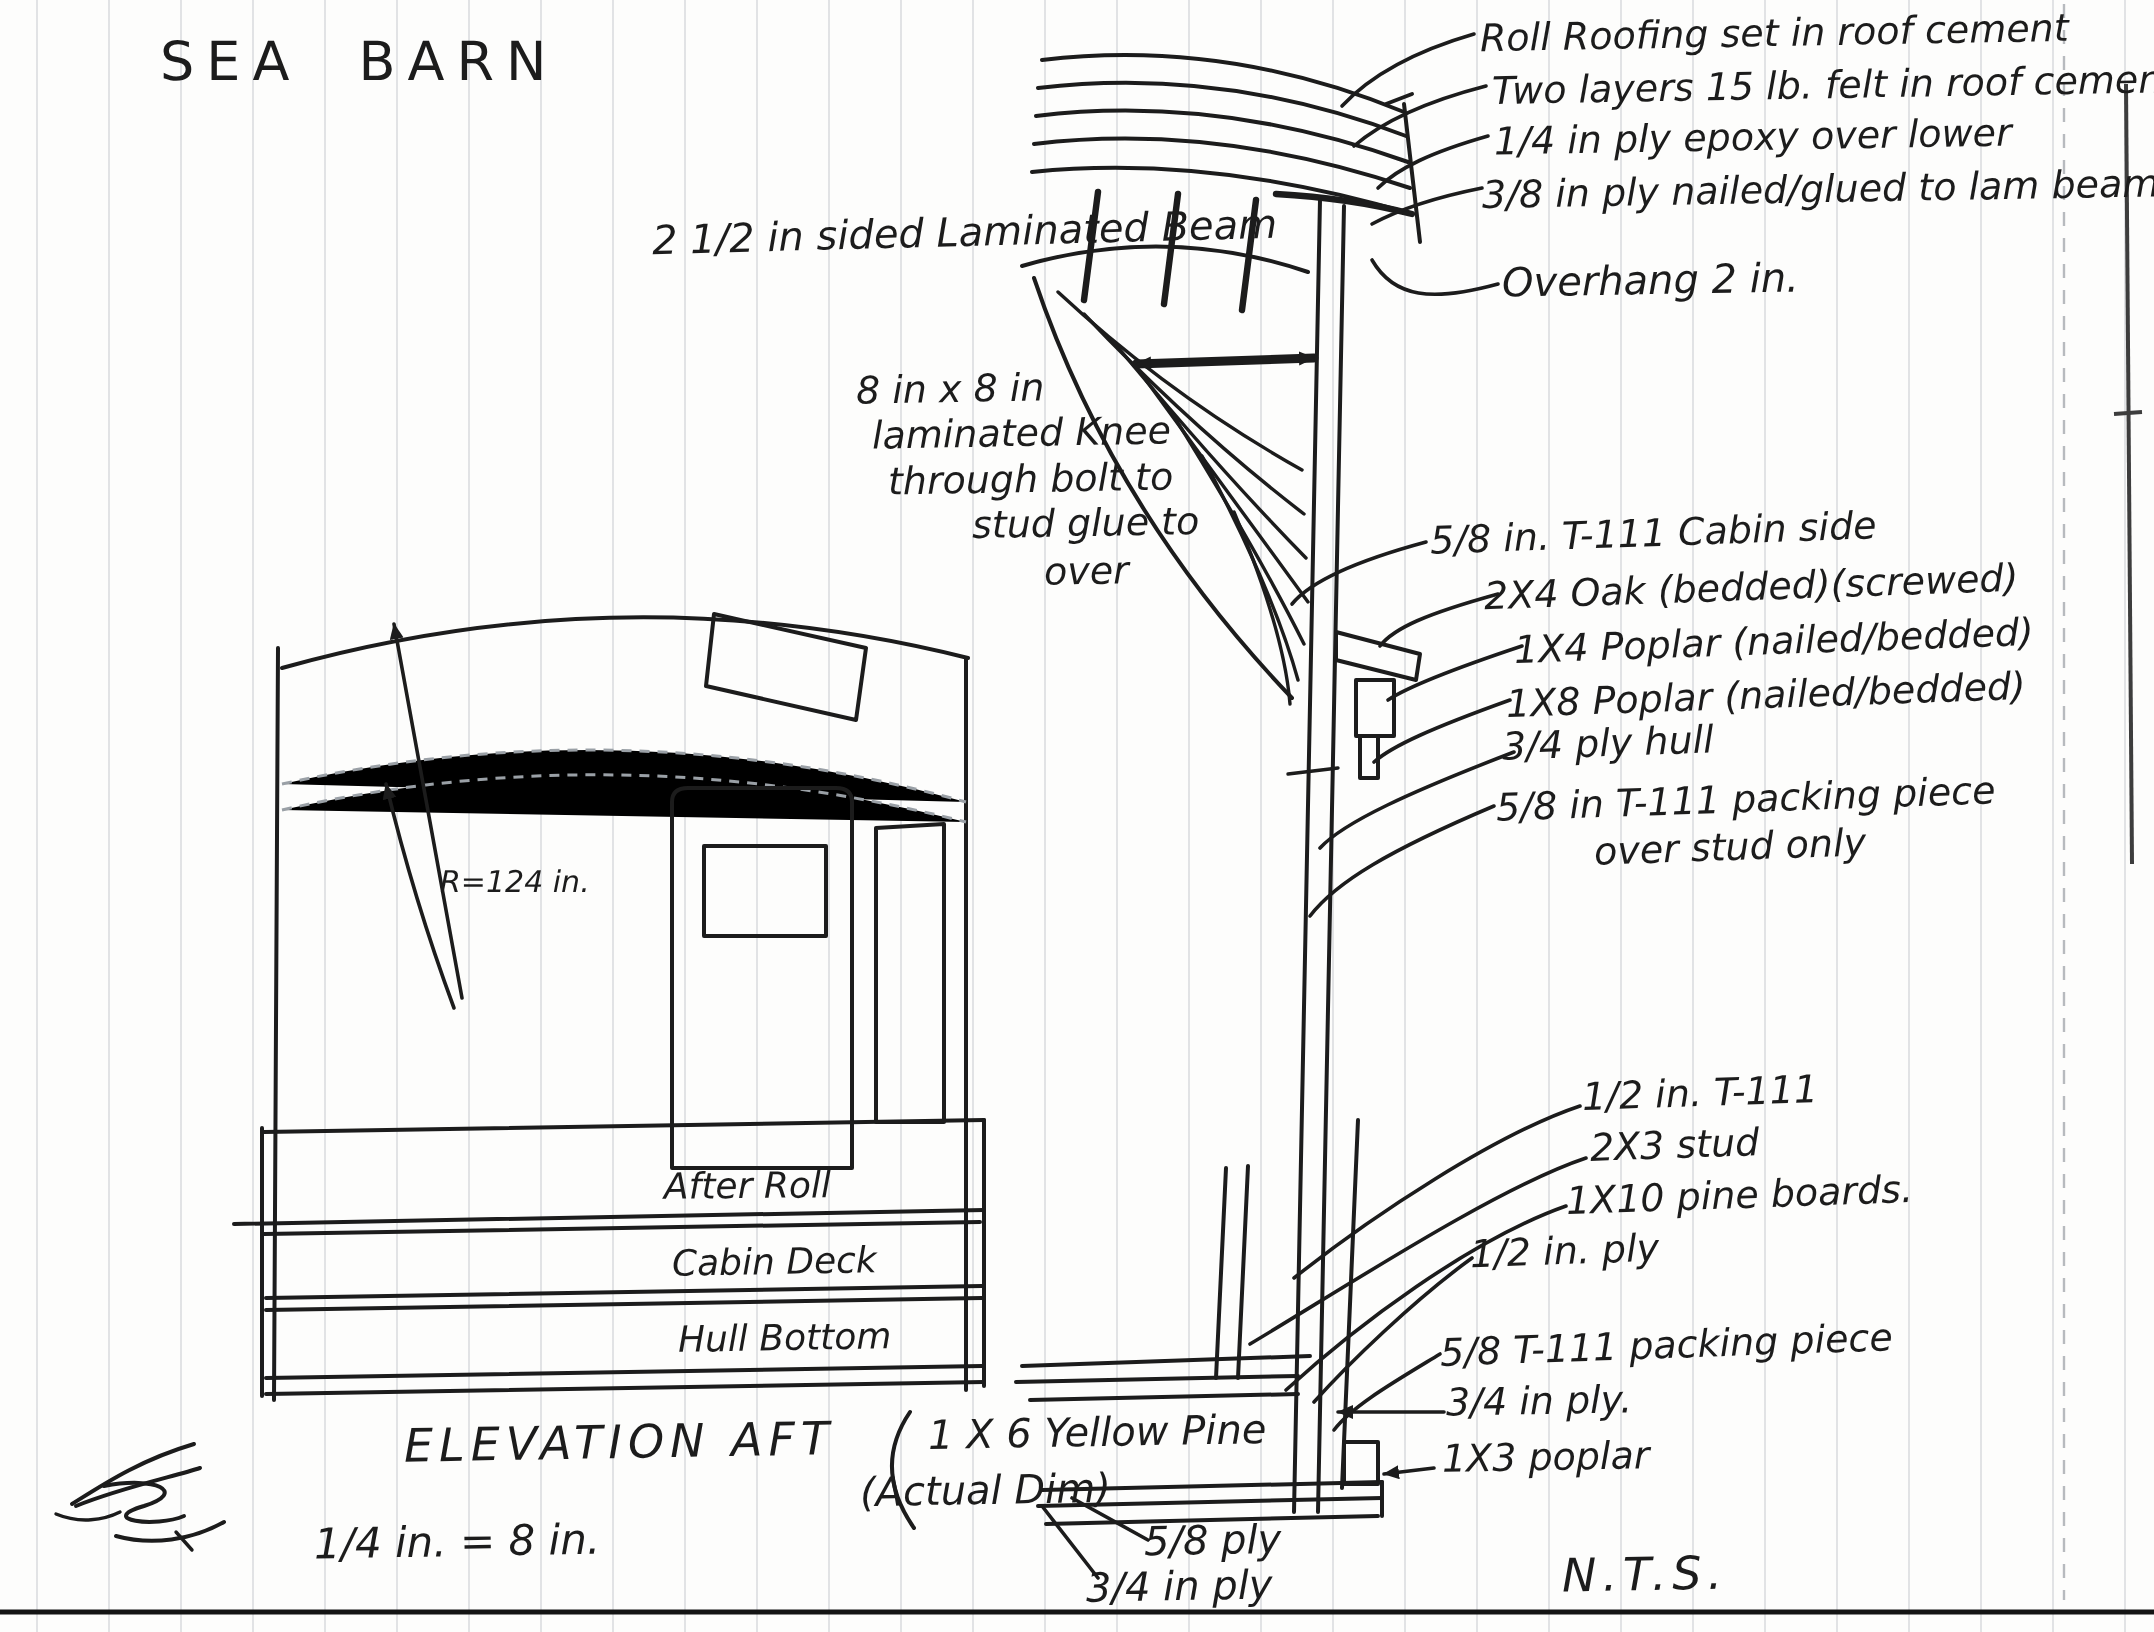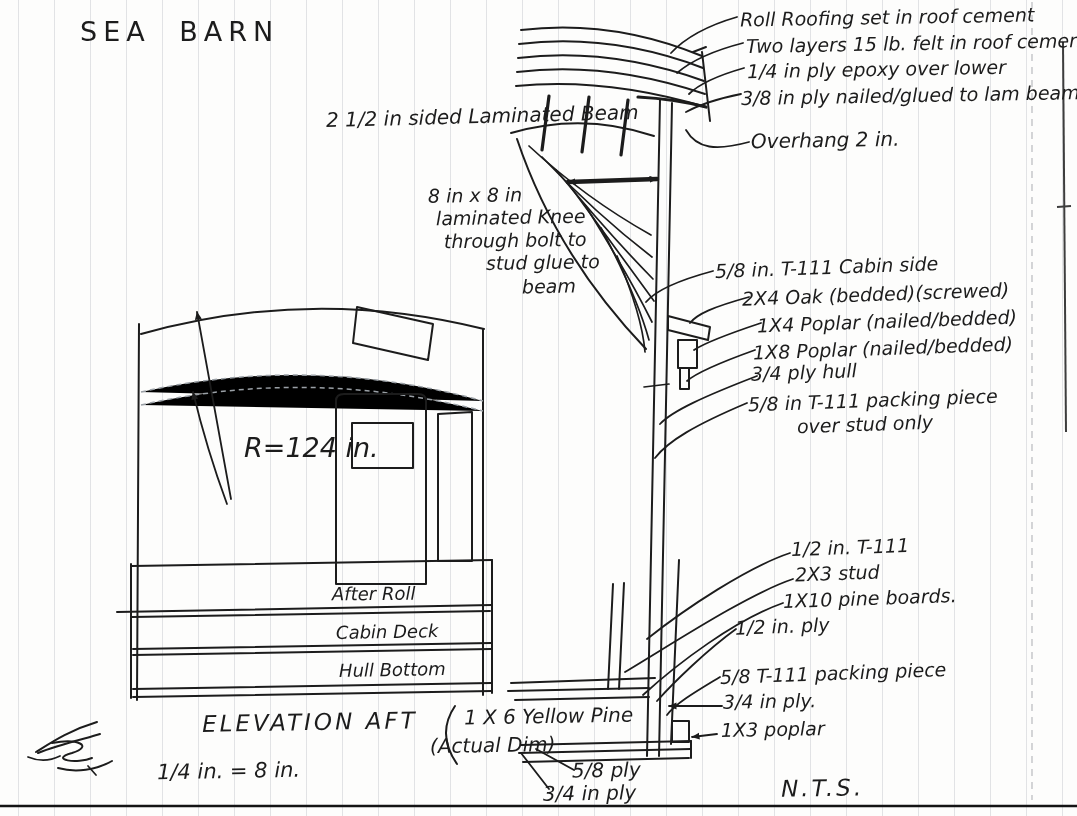--- a/index.html
+++ b/index.html
@@ -168,21 +168,21 @@
   <div class="lbl r1" style="left:747px;top:60px;font-size:19px;">1/4 in ply epoxy over lower</div>
   <div class="lbl r1" style="left:741px;top:86px;font-size:19px;">3/8 in ply nailed/glued to lam beams</div>
   <div class="lbl r1" style="left:751px;top:130px;font-size:20px;">Overhang 2 in.</div>
 
   <div class="lbl r15" style="left:326px;top:106px;font-size:20px;">2 1/2 in sided  Laminated Beam</div>
 
   <div class="lbl r1" style="left:428px;top:186px;font-size:19px;">8 in x 8 in</div>
   <div class="lbl r1" style="left:436px;top:208px;font-size:19px;">laminated Knee</div>
   <div class="lbl r1" style="left:444px;top:231px;font-size:19px;">through bolt to</div>
   <div class="lbl r1" style="left:486px;top:253px;font-size:19px;">stud glue to</div>
-  <div class="lbl r1" style="left:522px;top:277px;font-size:19px;">beam</div>
+  <div class="lbl r1" style="left:522px;top:277px;font-size:19px;">over</div>
 
   <div class="lbl r2" style="left:715px;top:258px;font-size:19px;">5/8 in. T-111 Cabin side</div>
   <div class="lbl r2" style="left:742px;top:285px;font-size:19px;">2X4  Oak  (bedded)(screwed)</div>
   <div class="lbl r2" style="left:757px;top:312px;font-size:19px;">1X4  Poplar  (nailed/bedded)</div>
   <div class="lbl r2" style="left:753px;top:339px;font-size:19px;">1X8  Poplar  (nailed/bedded)</div>
   <div class="lbl r2" style="left:751px;top:363px;font-size:19px;">3/4 ply hull</div>
   <div class="lbl r2" style="left:748px;top:391px;font-size:19px;">5/8 in T-111 packing piece</div>
   <div class="lbl r2" style="left:797px;top:415px;font-size:19px;">over stud only</div>
 
   <div class="lbl r2" style="left:791px;top:538px;font-size:19px;">1/2 in. T-111</div>
@@ -194,19 +194,19 @@
   <div class="lbl r1" style="left:721px;top:720px;font-size:19px;">1X3 poplar</div>
 
   <div class="lbl r1" style="left:464px;top:706px;font-size:20px;">1 X 6 Yellow Pine</div>
   <div class="lbl r1" style="left:430px;top:735px;font-size:20px;">(Actual Dim)</div>
   <div class="lbl r1" style="left:572px;top:760px;font-size:20px;">5/8 ply</div>
   <div class="lbl r1" style="left:543px;top:783px;font-size:20px;">3/4 in ply</div>
 
   <div class="lbl r0" style="left:332px;top:585px;font-size:18px;">After Roll</div>
   <div class="lbl r1" style="left:336px;top:623px;font-size:18px;">Cabin Deck</div>
   <div class="lbl r1" style="left:339px;top:661px;font-size:18px;">Hull Bottom</div>
-  <div class="lbl" style="left:220px;top:434px;font-size:27px;margin-left:24px;">R=124 in.</div>
+  <div class="lbl" style="left:220px;top:434px;font-size:15px;">R=124 in.</div>
 
   <div class="lbl big r1" style="left:202px;top:710px;">ELEVATION AFT</div>
   <div class="lbl r1" style="left:157px;top:760px;font-size:21px;">1/4 in. = 8 in.</div>
   <div class="lbl big r1" style="left:781px;top:776px;">N.T.S.</div>
 
 </div>
 
 </body></html>

